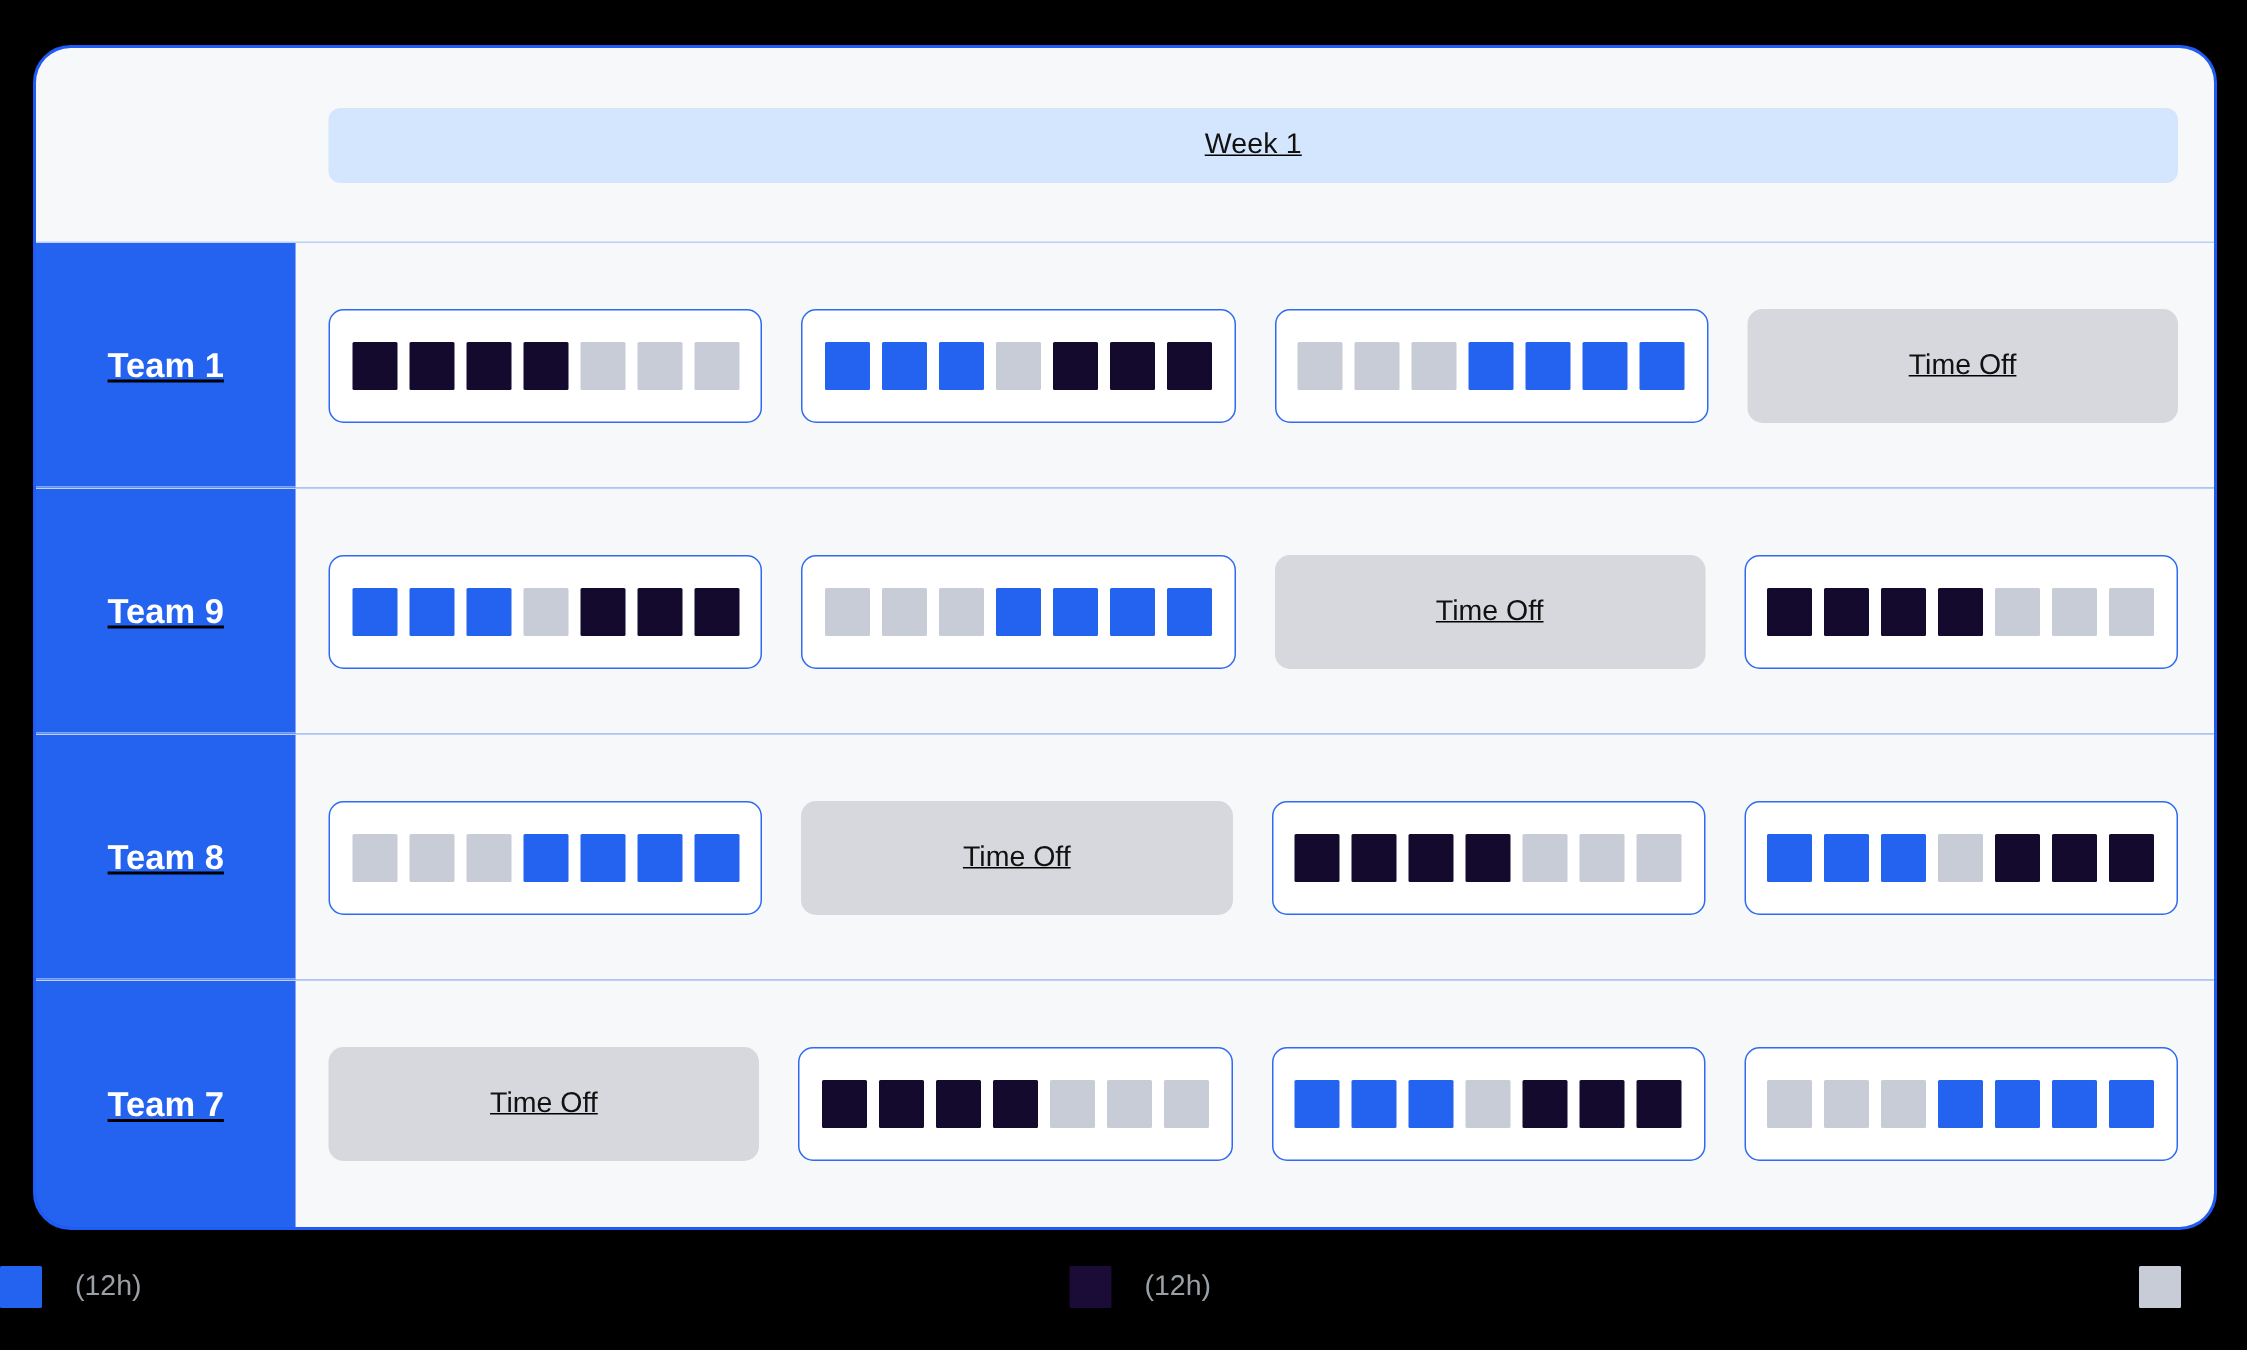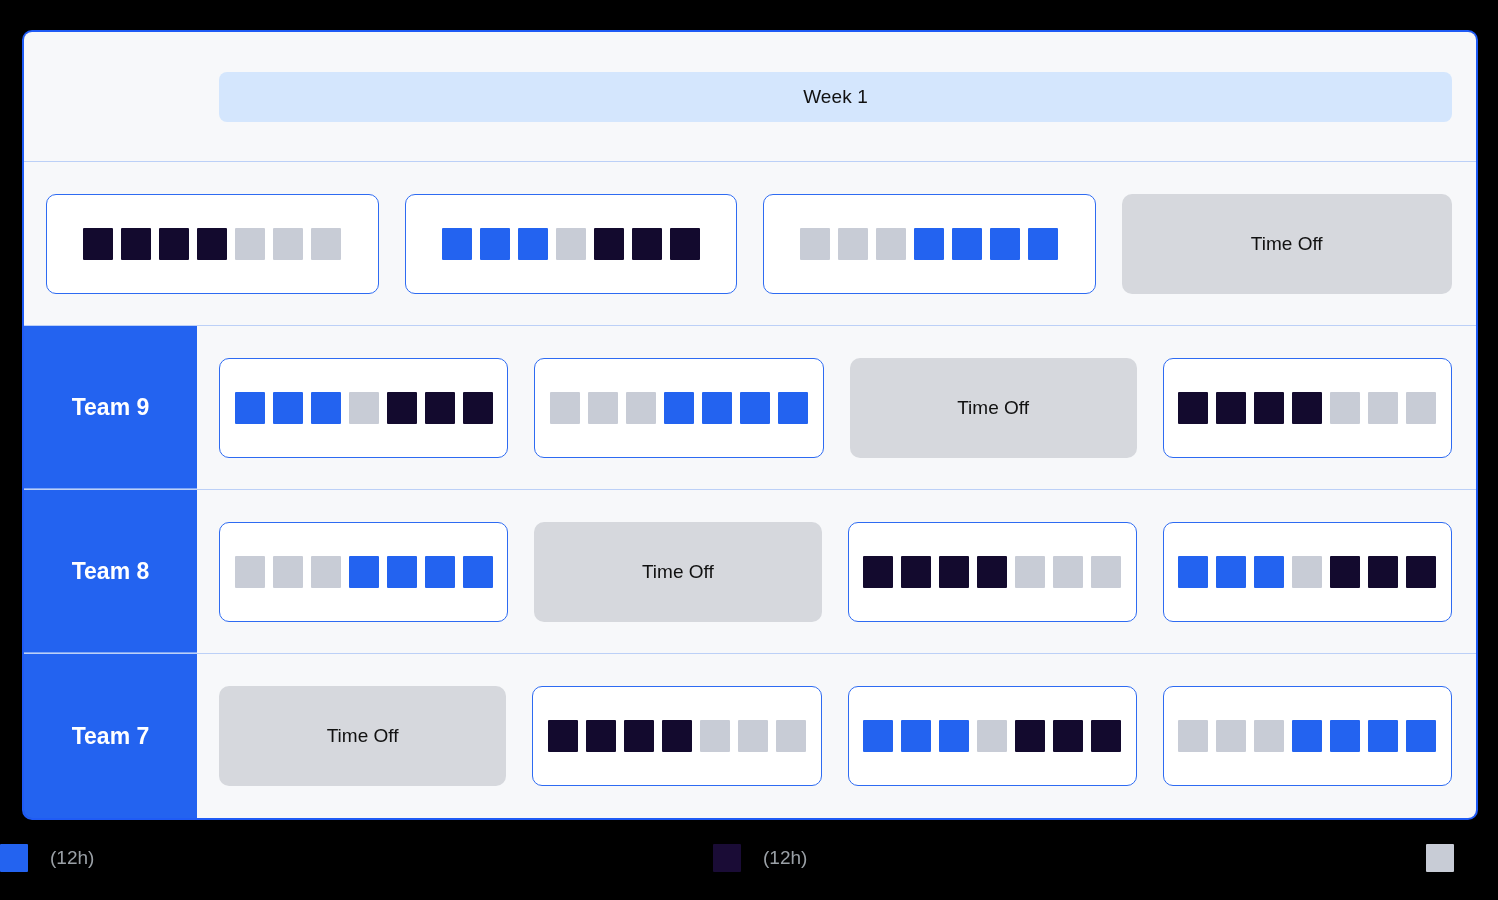--- a/index.html
+++ b/index.html
@@ -22,22 +22,23 @@
 
   
   .schedule-card {
     position: absolute;
     left: 22px;
     top: 30px;
     width: 1456px;
     height: 790px;
     background: #1d4ed8;
     border: 2px solid #1f5bf5;
-    border-radius: 10px;
+    border-radius: 25px;
     overflow: hidden;
+    text-decoration: underline;
   }
 
   
   .header-row {
     display: flex;
     align-items: center;
     height: 130px;
     background: #f7f8fa;
     border-bottom: 1px solid #bcd0f7;
   }
@@ -95,21 +96,21 @@
     display: flex;
     align-items: center;
     gap: 26px;
     padding: 0 24px 0 22px;
     background: #f7f8fa;
   }
 
   
   .cell {
     flex: 1 1 0;
-    height: 100px;
+    height: 76px;
     border-radius: 10px;
     display: flex;
     align-items: center;
     justify-content: center;
   }
   .cell.shift {
     background: #ffffff;
     border: 1.5px solid #2e6bf2;
   }
   .cell.timeoff {
@@ -179,20 +180,21 @@
 
     <div class="header-row">
       <div class="header-spacer"></div>
       <div class="header-weeks">
         <div class="week-pill">Week 1</div>
       </div>
     </div>
 
     <div class="team-rows">
         <div class="team-row">
+          <div class="team-label">Team 1</div>
           <div class="week-cells">
             <div class="cell shift">
               <div class="chips">
                 <span class="chip night"></span>
                 <span class="chip night"></span>
                 <span class="chip night"></span>
                 <span class="chip night"></span>
                 <span class="chip off"></span>
                 <span class="chip off"></span>
                 <span class="chip off"></span>

